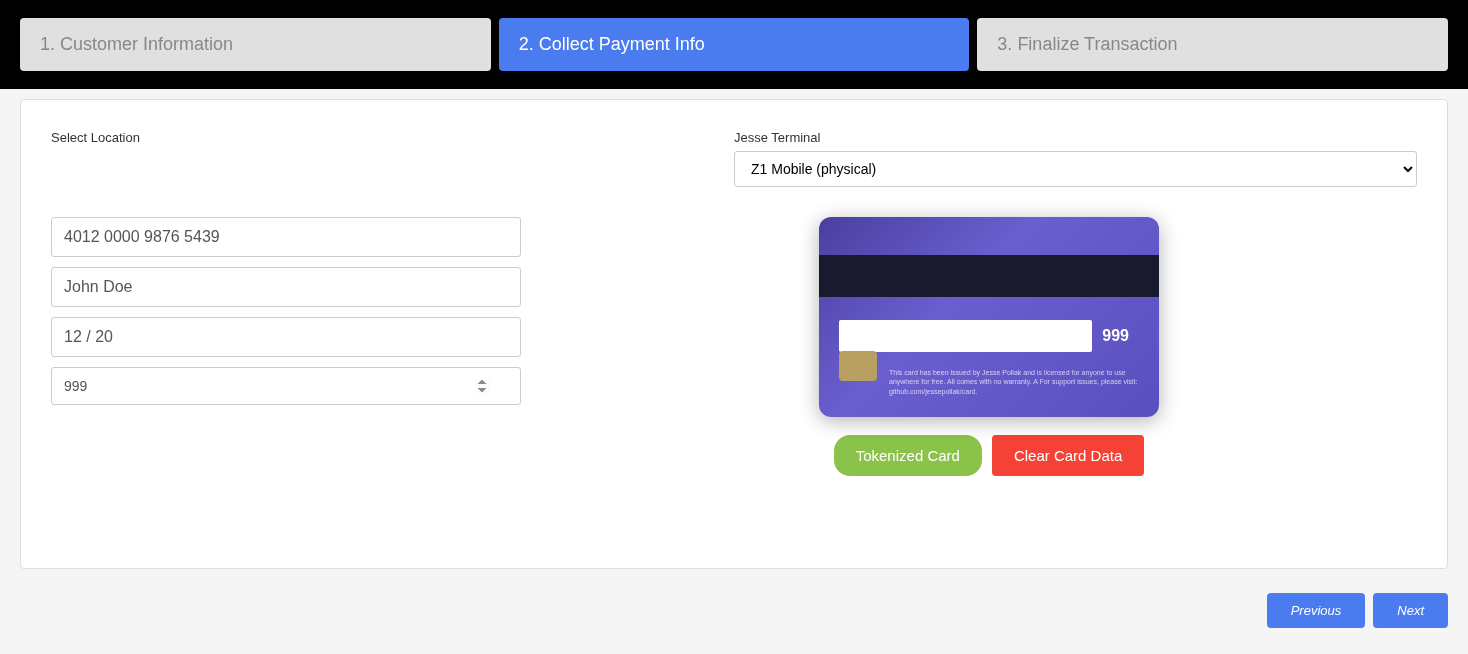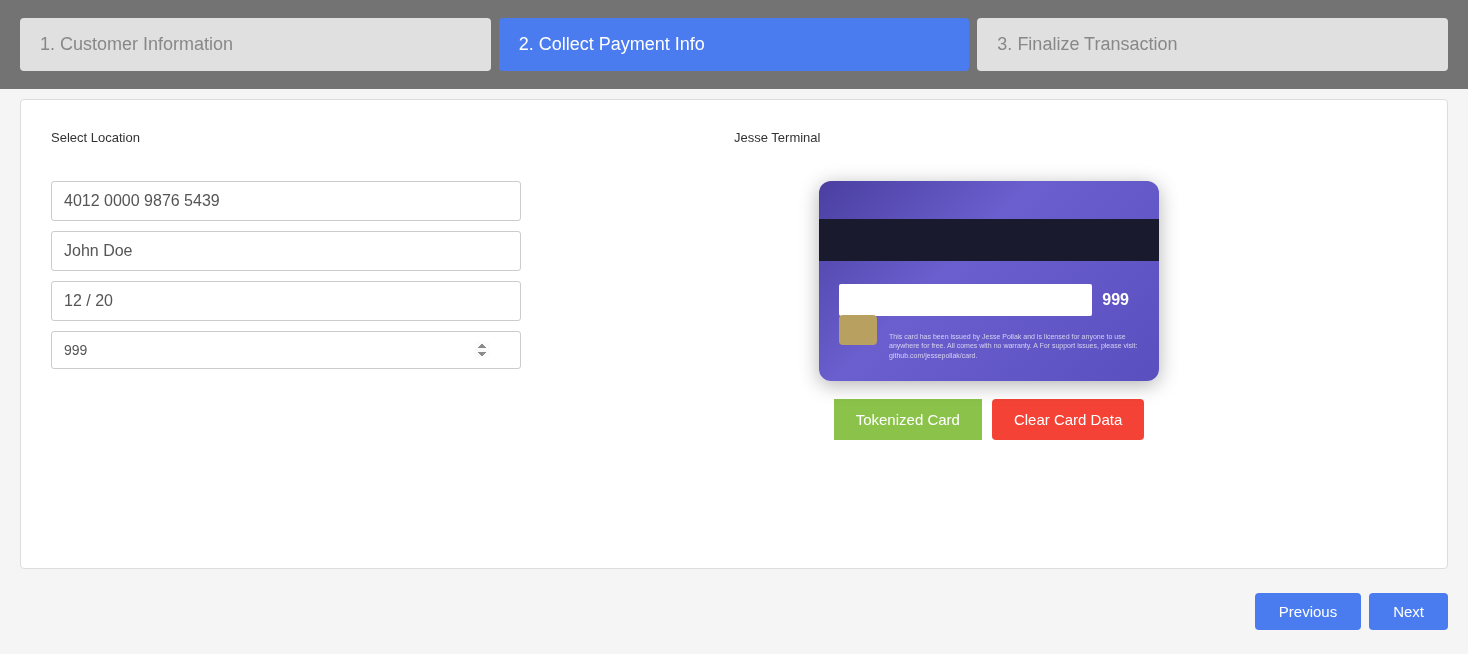--- a/index.html
+++ b/index.html
@@ -8,21 +8,21 @@
       background: #f5f5f5;
       min-height: 654px;
       width: 1468px;
     }
 
     
     .steps-bar {
       display: flex;
       gap: 8px;
       padding: 18px 20px;
-      background: #737373;
+      background: #000000;
     }
     .step {
       flex: 1;
       padding: 16px 20px;
       border-radius: 4px;
       font-size: 18px;
       cursor: pointer;
     }
     .step-inactive {
       background: #e0e0e0;
@@ -177,21 +177,21 @@
     
     .card-buttons {
       display: flex;
       gap: 10px;
     }
     .btn-tokenize {
       background: #8bc34a;
       color: #fff;
       border: none;
       padding: 12px 22px;
-      border-radius: 0;
+      border-radius: 16px;
       font-size: 15px;
       cursor: pointer;
     }
     .btn-clear {
       background: #f44336;
       color: #fff;
       border: none;
       padding: 12px 22px;
       border-radius: 4px;
       font-size: 15px;
@@ -204,22 +204,23 @@
       justify-content: flex-end;
       gap: 8px;
       padding: 14px 20px;
     }
     .btn-nav {
       padding: 10px 24px;
       border: none;
       border-radius: 4px;
       background: #4a7cf0;
       color: #fff;
-      font-size: 15px;
-      cursor: pointer;
+      font-size: 13px;
+      cursor: pointer;
+      font-style: italic;
     }
   </style>
 </head>
 <body>
 
 <div class="steps-bar">
   <div class="step step-inactive">
     <span>1.</span>
     <span>Customer Information</span>
   </div>
@@ -234,20 +235,21 @@
 </div>
 
 <div class="main-content">
 
   <div class="dropdowns-row">
     <div class="dropdown-group">
       <label>Select Location</label>
     </div>
     <div class="dropdown-group">
       <label>Jesse Terminal</label>
+      <select><option>Z1 Mobile (physical)</option><option>Z2 Desktop (physical)</option></select>
     </div>
   </div>
 
   <div class="form-card-row">
     <div class="form-inputs">
       <input type="text" value="4012 0000 9876 5439" style="">
       <input type="text" value="John Doe" style="">
       <input type="text" value="12 / 20" style="">
       <div class="cvv-wrapper">
         <input type="number" value="999" style="">

